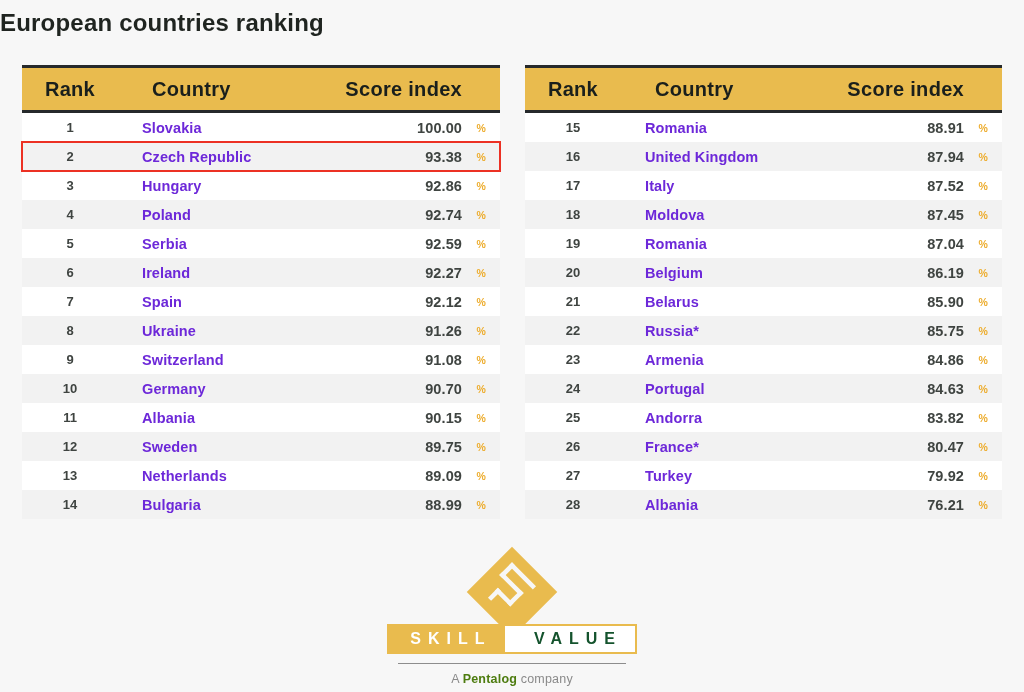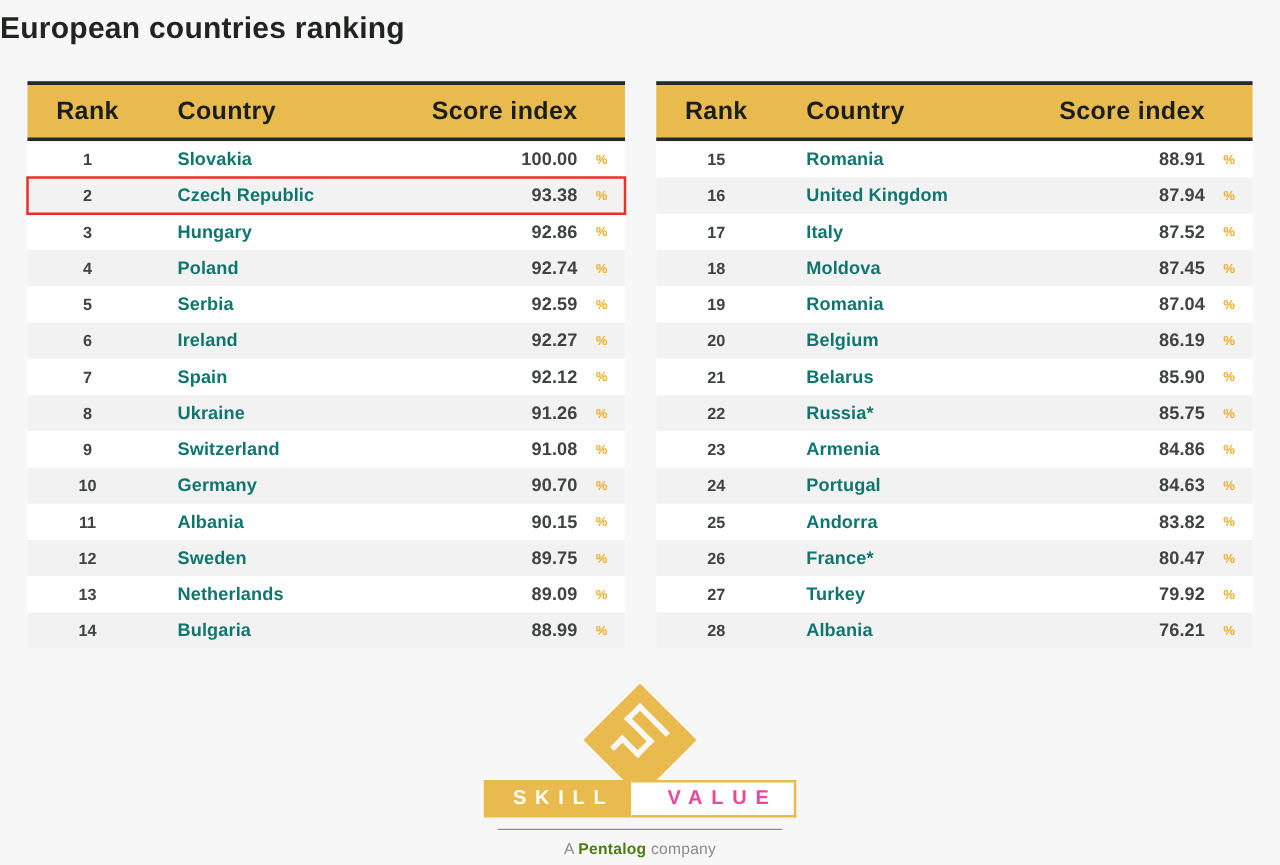--- a/index.html
+++ b/index.html
@@ -47,20 +47,21 @@
 
   .rank-table.right { width: 477px; }
 
   .thead {
     background: #e9bb4e;
     display: flex;
     align-items: center;
     height: 48px;
     border-top: 3px solid #26292b;
     border-bottom: 3px solid #26292b;
+    gap: 10px;
   }
 
   .thead .cell {
     font-size: 20px;
     font-weight: bold;
     color: #1a1f1c;
     letter-spacing: 0.3px;
   }
 
   .c-rank   { width: 96px;  text-align: center; flex: none; }
@@ -80,21 +81,21 @@
   .trow.alt { background: #f2f2f2; }
 
   .trow .c-rank {
     font-size: 13px;
     font-weight: bold;
     color: #3f4441;
   }
   .trow .c-country {
     font-size: 14.5px;
     font-weight: bold;
-    color: #0f766e;
+    color: #6d28d9;
     letter-spacing: 0.1px;
   }
   .trow .c-score {
     font-size: 14.5px;
     font-weight: bold;
     color: #3f4441;
     position: relative;
     letter-spacing: 0.1px;
   }
   .pct {
@@ -148,21 +149,21 @@
     justify-content: center;
     padding: 0 13px 0 16px;
     font-size: 16px;
     font-weight: bold;
     letter-spacing: 7px;
     text-indent: 7px;
     min-width: 118px;
   }
   .wm-value {
     background: #ffffff;
-    color: #ec4899;
+    color: #14532d;
     border: 2px solid #e9bb4e;
     border-left: none;
     display: flex;
     align-items: center;
     justify-content: center;
     padding: 0 13px 0 22px;
     font-size: 16px;
     font-weight: bold;
     letter-spacing: 7px;
     text-indent: 7px;

